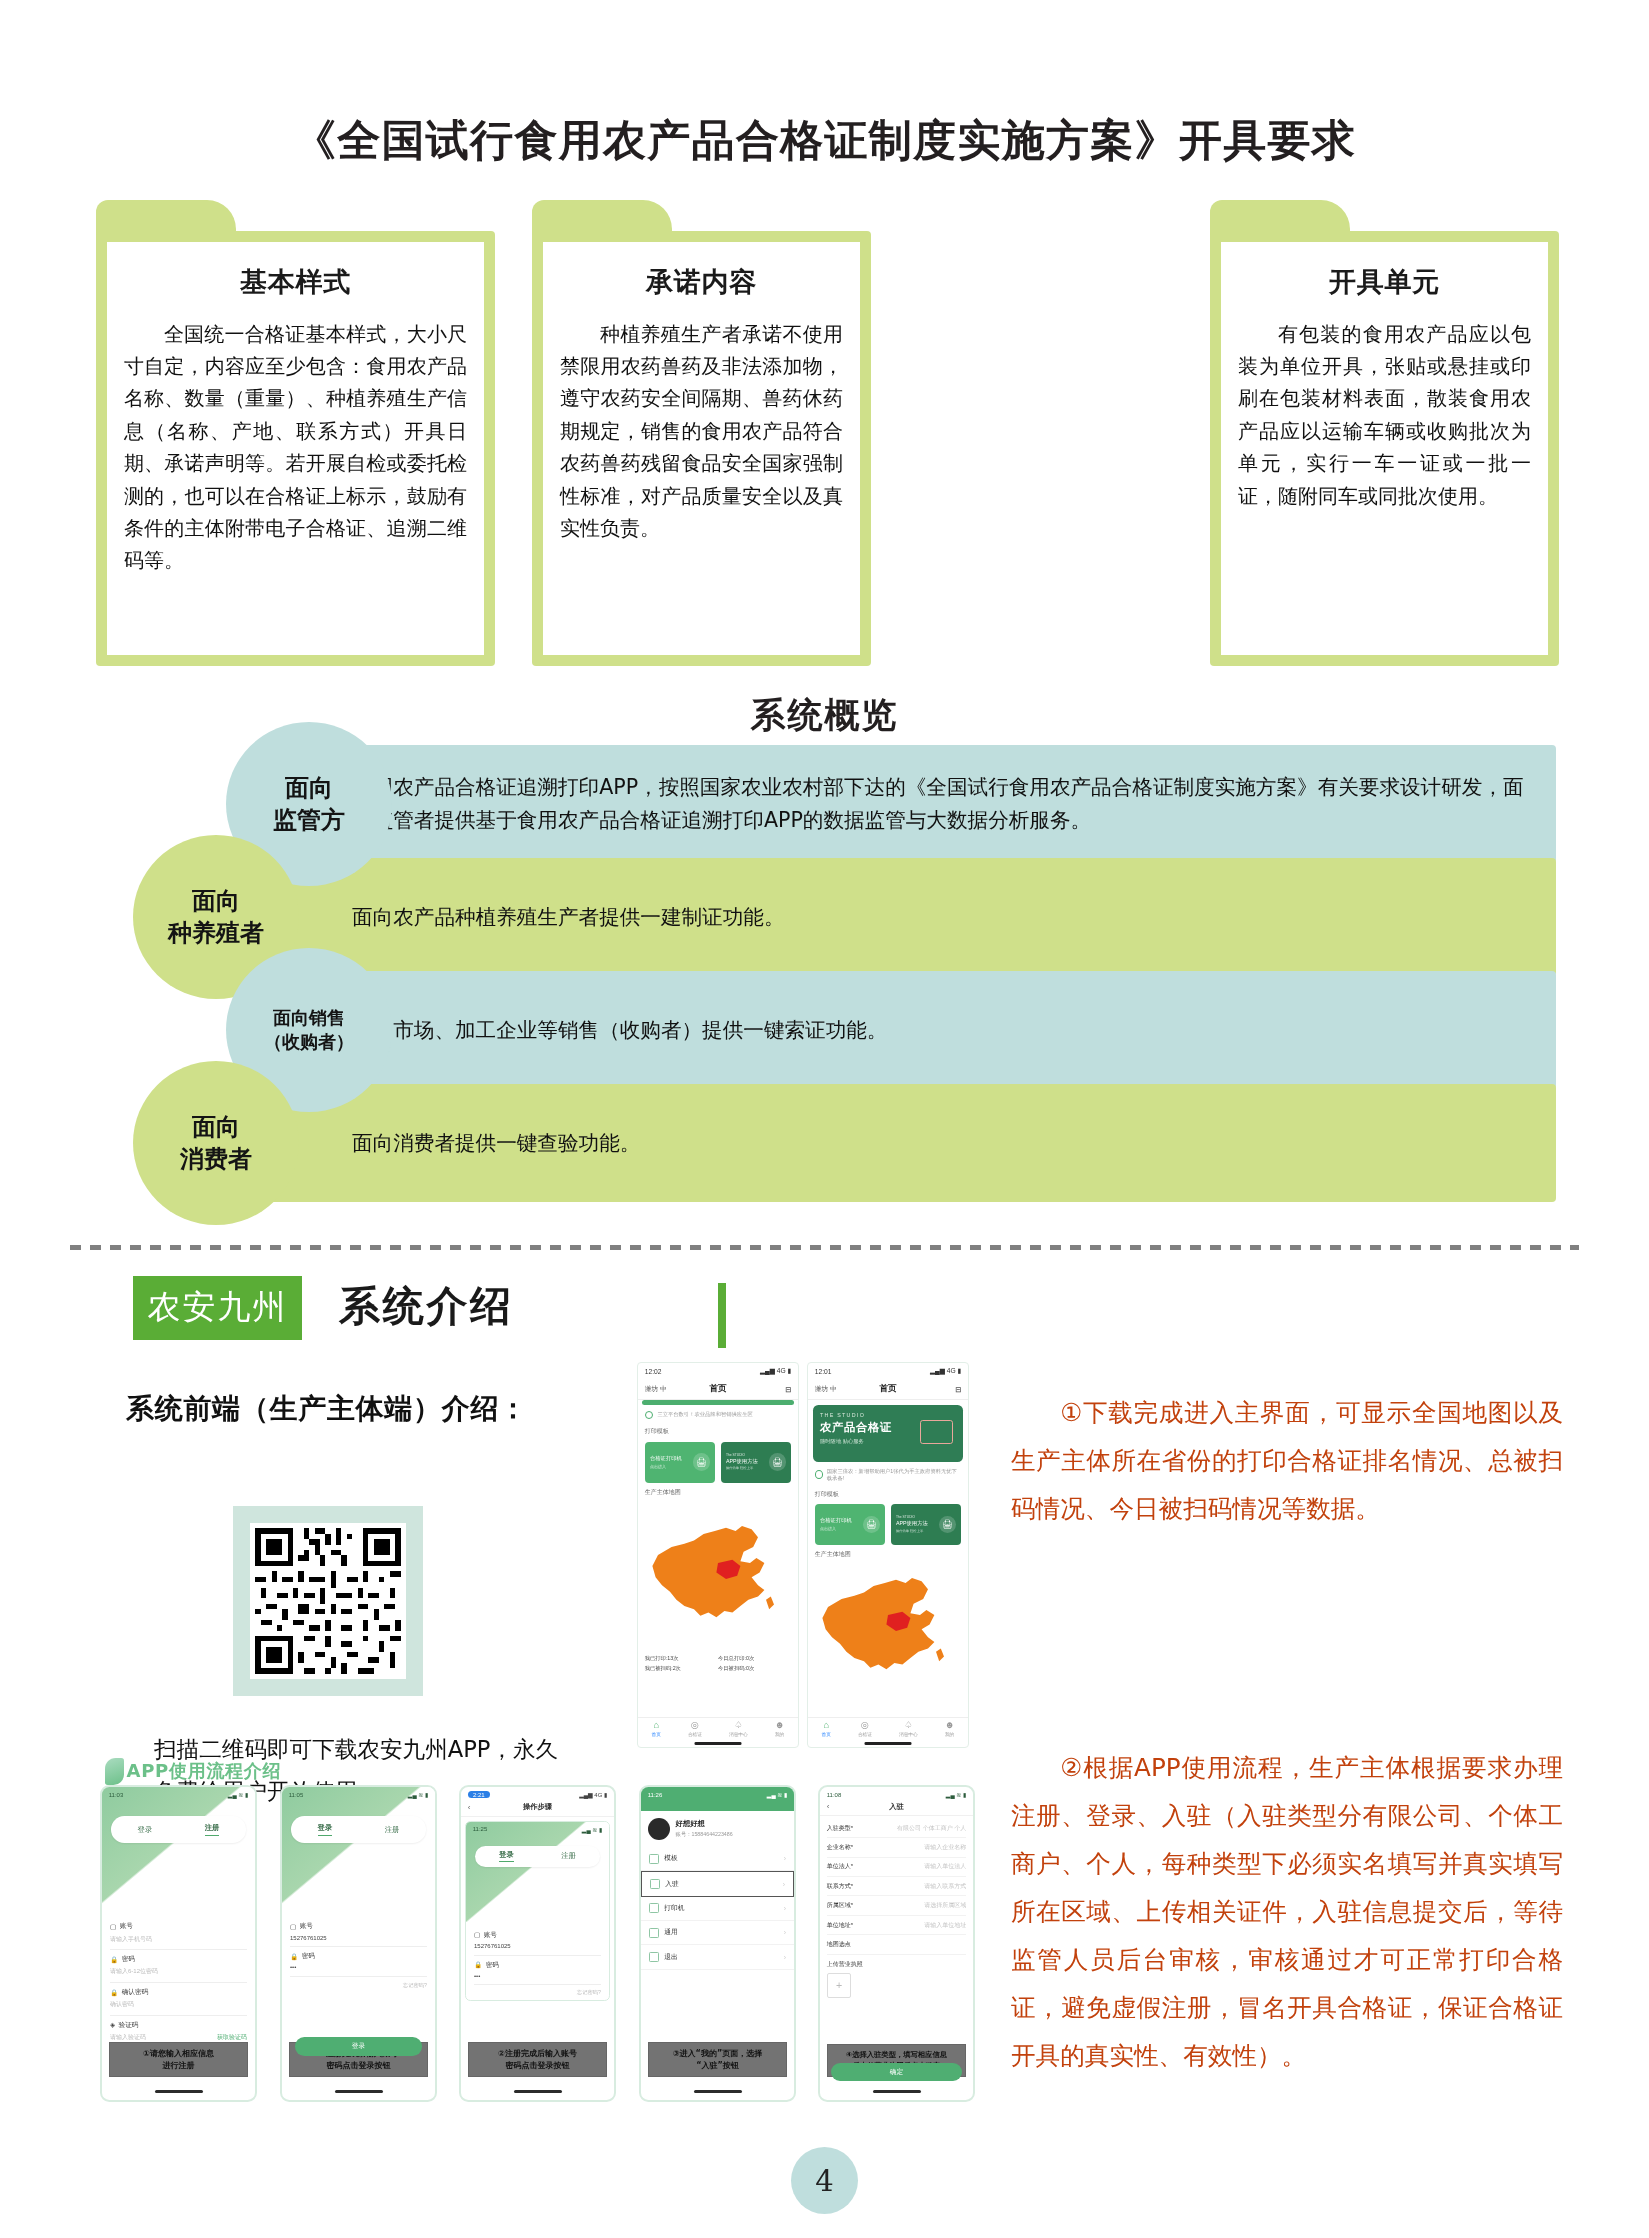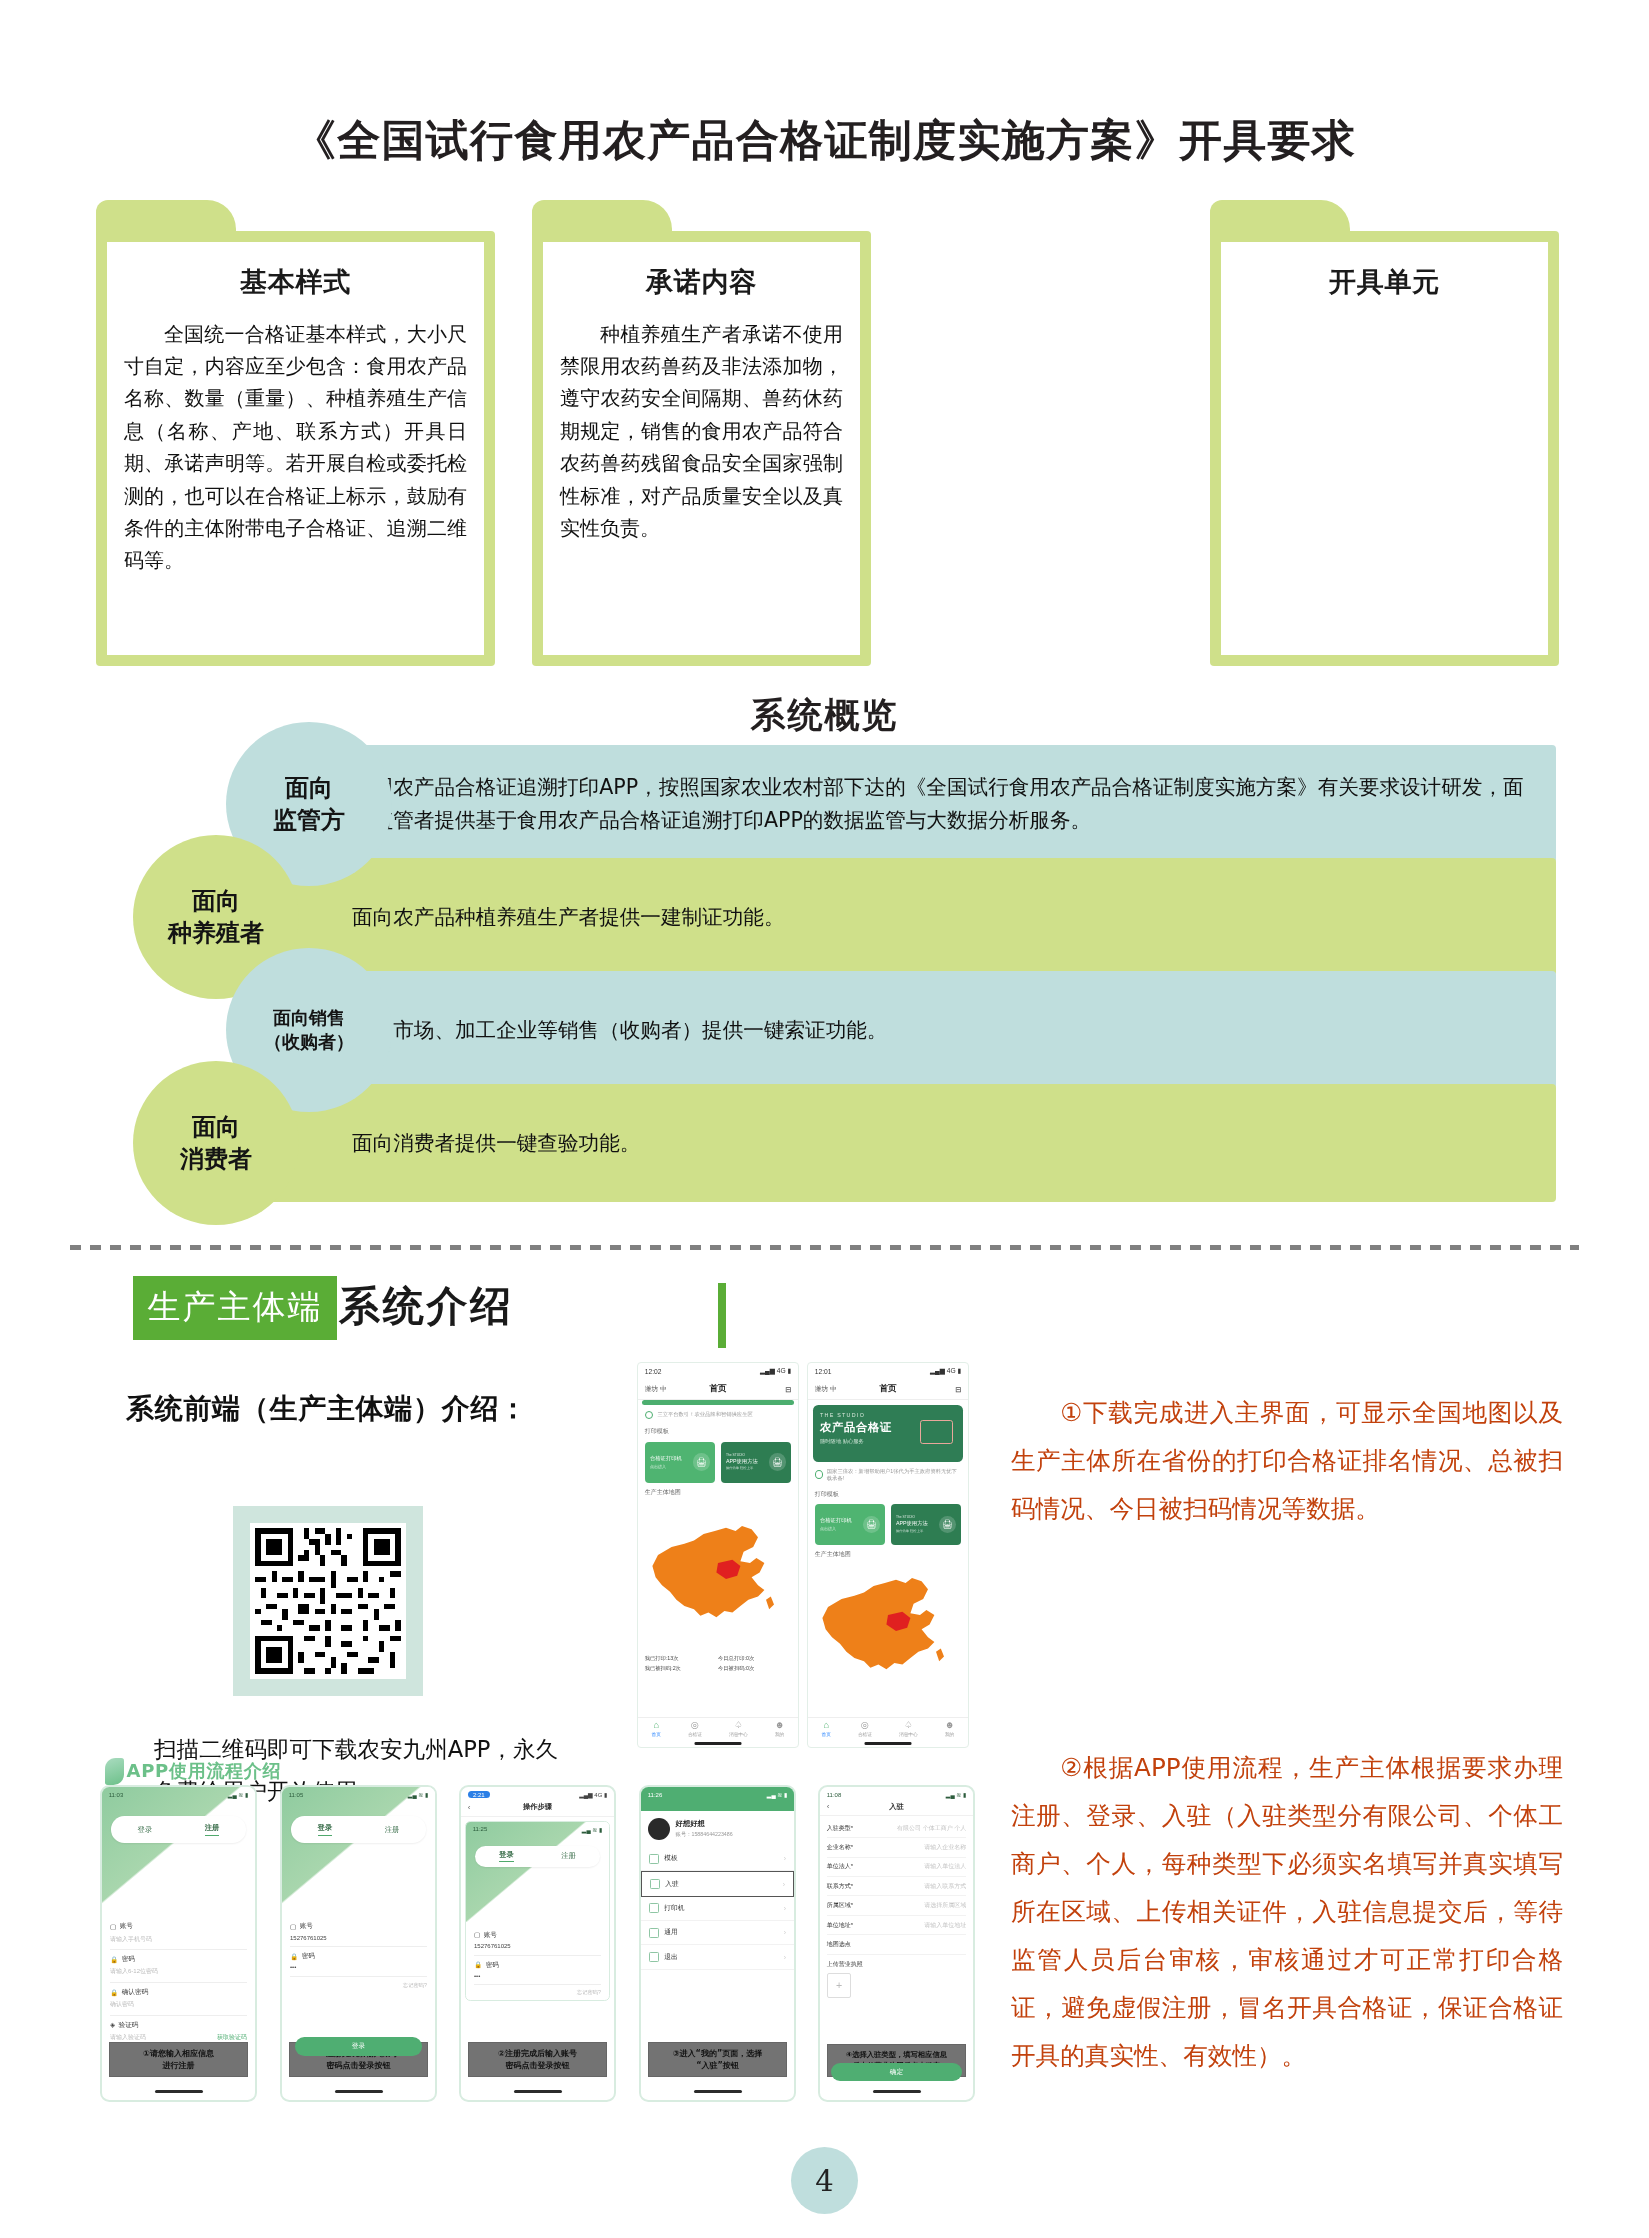--- a/index.html
+++ b/index.html
@@ -361,20 +361,21 @@
       </div>
     </div>
   </div>
 
 
   <div class="folder" id="folder3">
     <div class="tab"></div>
     <div class="body">
       <div class="inner">
         <h3>开具单元</h3>
+        <p>有包装的食用农产品应以包装为单位开具，张贴或悬挂或印刷在包装材料表面，散装食用农产品应以运输车辆或收购批次为单元，实行一车一证或一批一证，随附同车或同批次使用。</p>
       </div>
     </div>
   </div>
 
 </div>
 
 <div class="overview-title">系统概览</div>
 
 <div class="ov-rows">
 
@@ -416,21 +417,21 @@
       <span style="white-space:pre-line;">面向
 消费者</span>
     </div>
   </div>
 
 </div>
 
 <div class="divider"></div>
 
 <div class="sec-header">
-  <div class="sec-badge">生产主体端</div>
+  <div class="sec-badge">农安九州</div>
   <div class="sec-name">系统介绍</div>
   <div class="sec-rule"></div>
 </div>
 
 <div class="front-title">系统前端（生产主体端）介绍：</div>
 
 <div class="qr-wrap">
   <svg class="qr-code" viewBox="0 0 29 29" shape-rendering="crispEdges">
     <rect width="29" height="29" fill="#fff"></rect>
     <g fill="#000">

